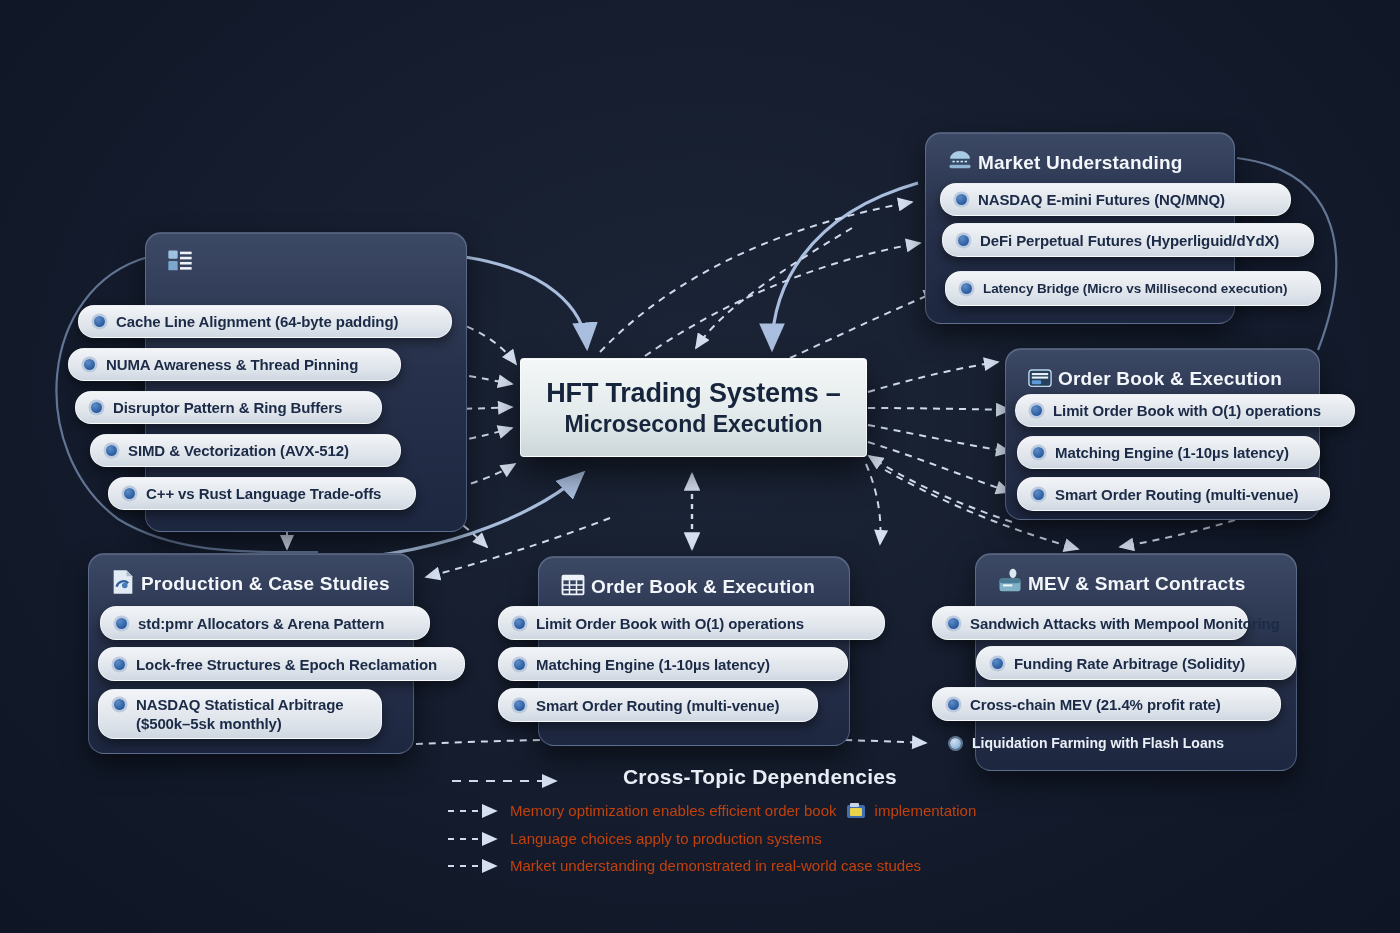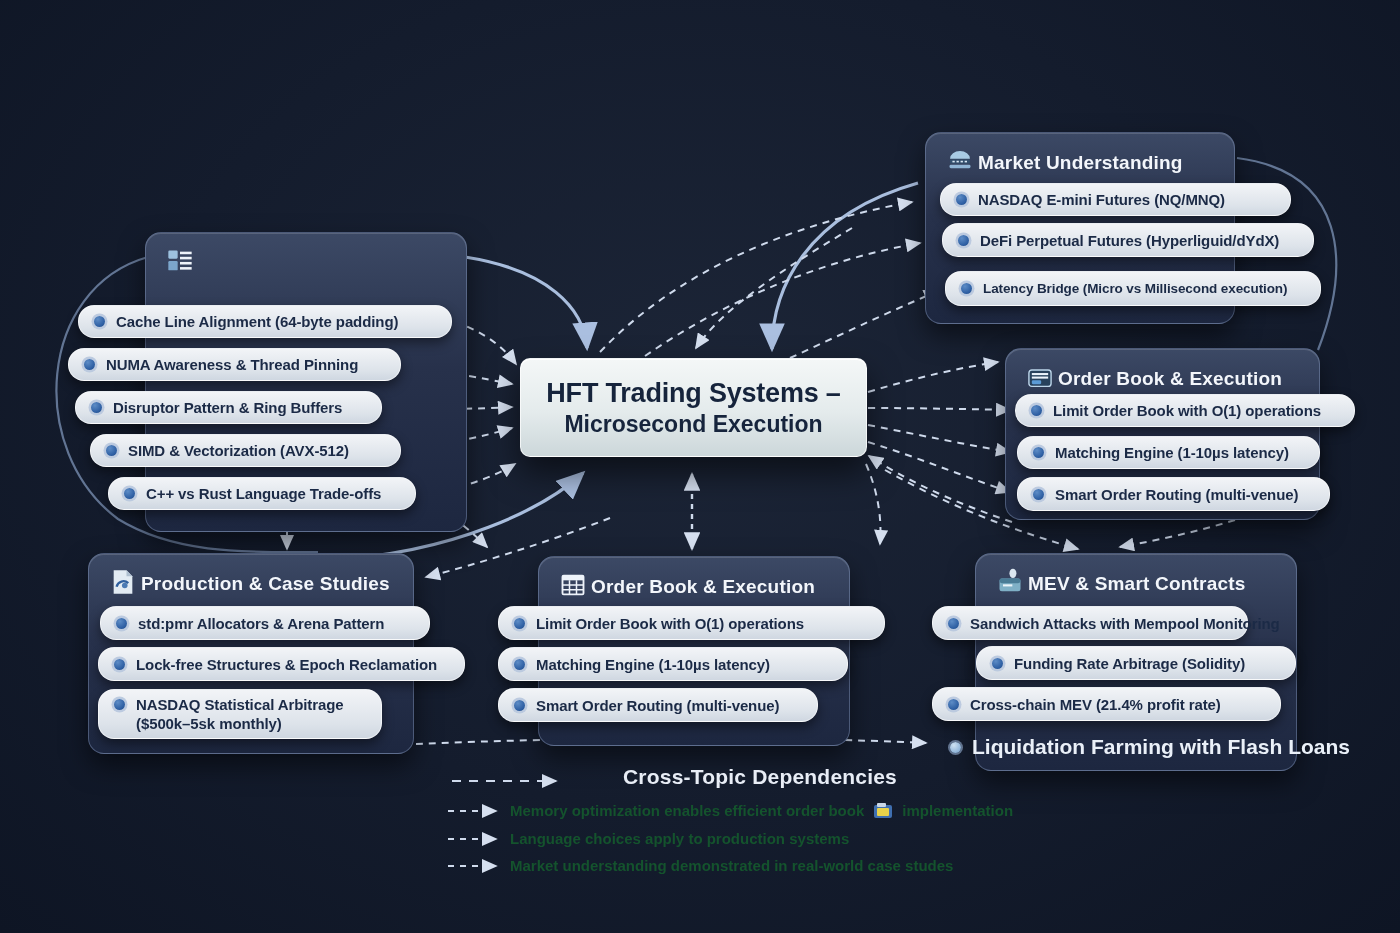--- a/index.html
+++ b/index.html
@@ -32,44 +32,44 @@
   .pill.small{font-size:13.5px;}
   .pill.two-line{height:50px;white-space:normal;line-height:1.3;align-items:center;padding-right:8px;}
   .bullet{
     flex:0 0 auto;width:11px;height:11px;border-radius:50%;
     background:radial-gradient(circle at 35% 30%, #5d8cc6 0%, #2e5fa3 65%, #234b85 100%);
     box-shadow:0 0 0 2.5px rgba(185,200,222,.95);
     margin-left:2px;
   }
   .plain-item{
     position:absolute;z-index:3;display:flex;align-items:center;gap:11px;
-    color:#eaf0f8;font-size:21px;font-weight:600;white-space:nowrap;
+    color:#eaf0f8;font-size:14px;font-weight:600;white-space:nowrap;
   }
   .plain-item .bullet{
     background:radial-gradient(circle at 35% 30%, #cfe2f2 0%, #8fb4d8 70%, #6f94bc 100%);
     box-shadow:0 0 0 2px rgba(150,175,210,.6);
   }
   .center-node{
     position:absolute;left:520px;top:358px;width:345px;height:97px;z-index:3;
-    border-radius:10px;
+    border-radius:4px;
     background:linear-gradient(180deg,#f4f7f7 0%,#e4ebec 55%,#ccd7da 100%);
     border:1px solid rgba(255,255,255,.7);
     box-shadow:0 16px 32px rgba(0,0,0,.55), inset 0 1px 0 #ffffff;
     display:flex;flex-direction:column;align-items:center;justify-content:center;
     color:#16243c;text-align:center;
   }
   .center-line1{font-size:27px;font-weight:800;letter-spacing:-.2px;}
   .center-line2{font-size:23px;font-weight:800;margin-top:2px;}
   .legend-title{
     position:absolute;left:580px;top:765px;z-index:3;
     color:#e8edf6;font-size:21px;font-weight:700;letter-spacing:.2px;margin-left:43px;
   }
   .legend-item{
     position:absolute;z-index:3;display:flex;align-items:center;gap:7px;
-    color:#14532d;font-size:15px;font-weight:700;white-space:nowrap;
+    color:#c2410c;font-size:15px;font-weight:400;white-space:nowrap;
   }
   .licon{width:20px;height:17px;margin:0 2px;}
 </style>
 </head>
 <body>
 
 <svg class="arrow-layer" viewBox="0 0 1400 933">
   <defs>
     <marker id="ah" viewBox="0 0 10 8" refX="8" refY="4" markerWidth="9" markerHeight="7" orient="auto-start-reverse">
       <path d="M0,0 L9,4 L0,8 z" fill="#d5dfef"></path>

